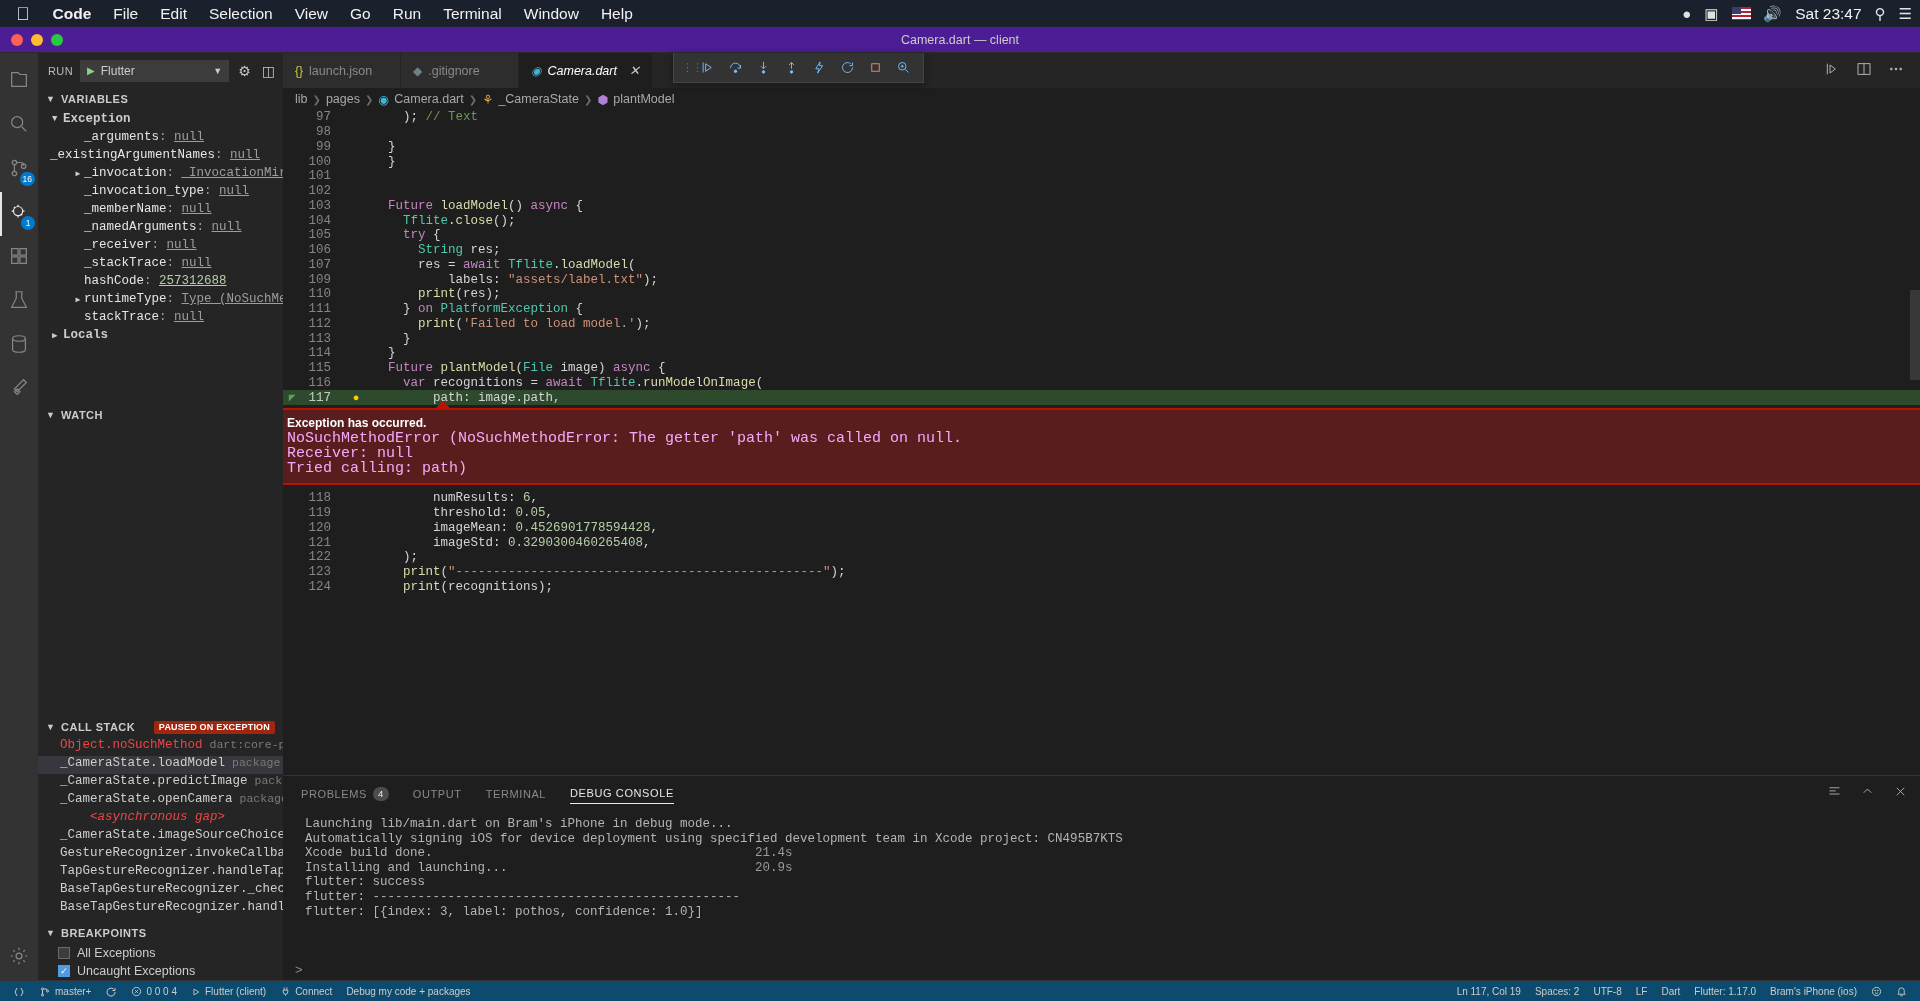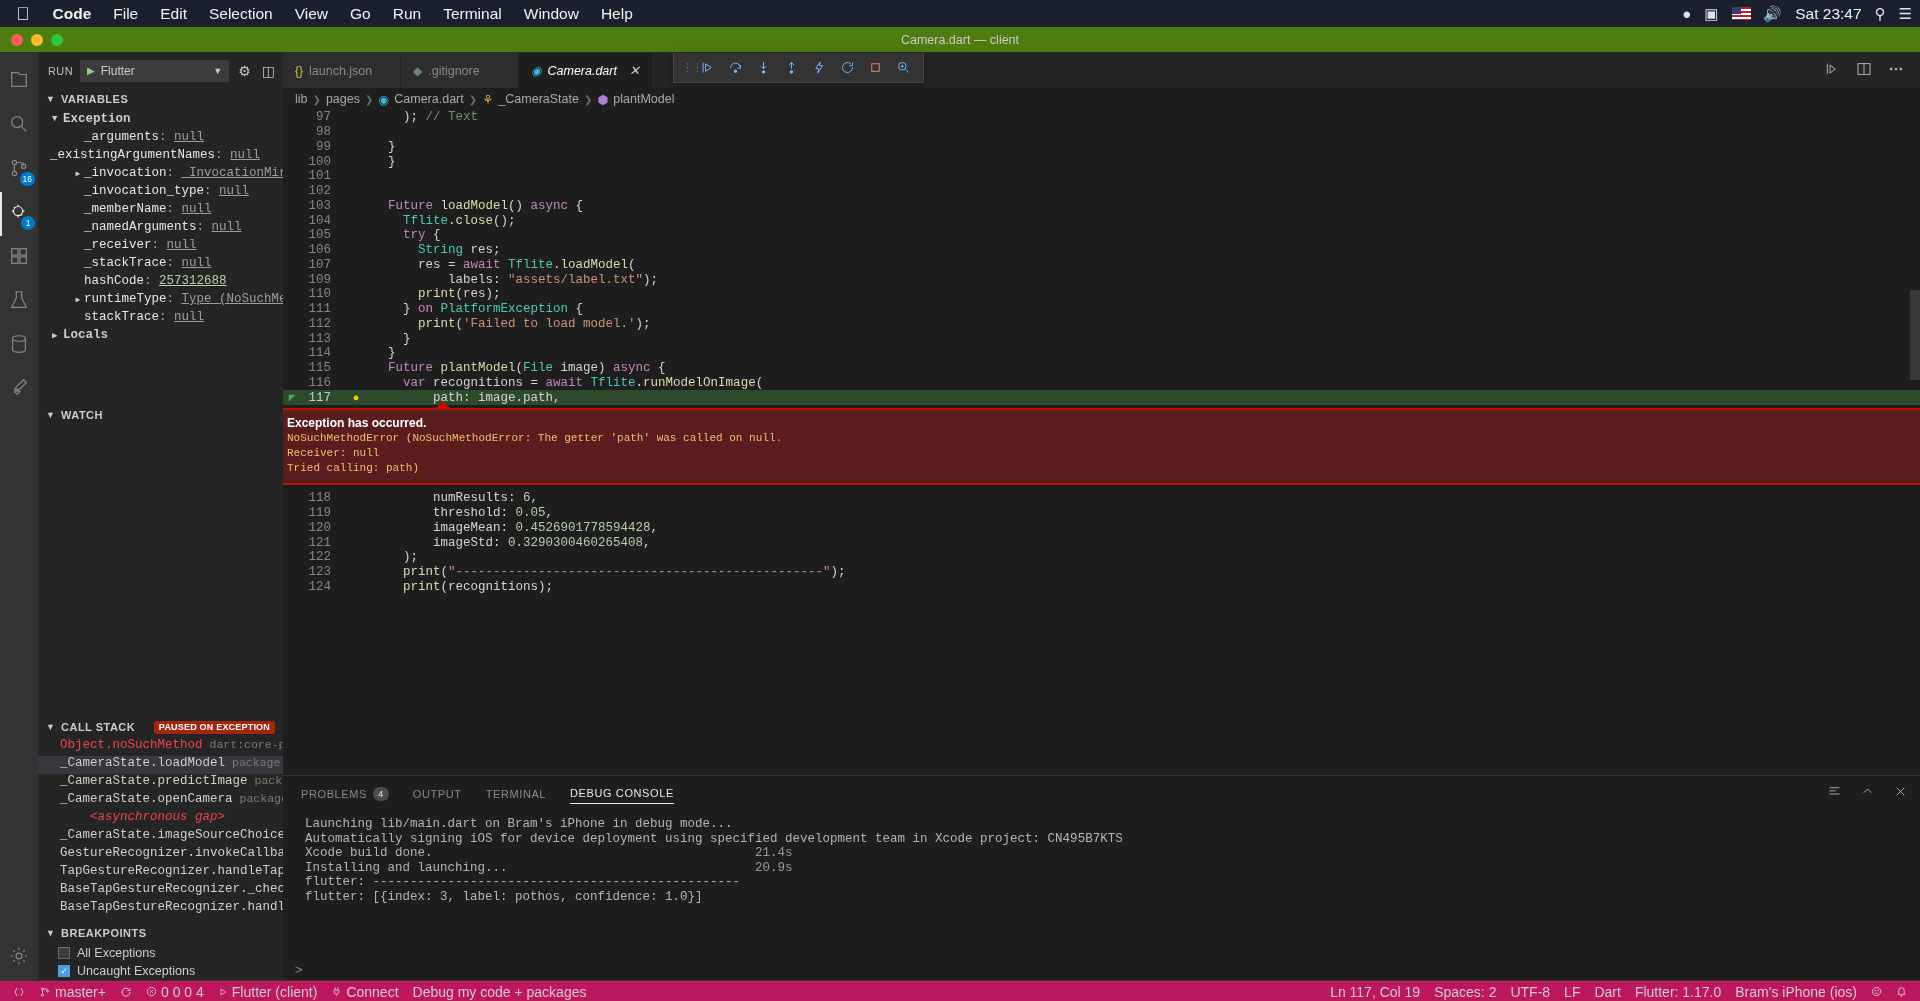--- a/index.html
+++ b/index.html
@@ -23,21 +23,21 @@
   #macbar .right .ic { font-size: 15px; opacity: .92; }
   #macbar .clock { font-size: 15.5px; }
   .flagico {
     width: 19px; height: 13px; background: linear-gradient(#b22234 0 15%, #fff 15% 30%, #b22234 30% 45%, #fff 45% 60%, #b22234 60% 75%, #fff 75% 90%, #b22234 90%);
     position: relative; display: inline-block;
   }
   .flagico::after { content:""; position:absolute; left:0; top:0; width:9px; height:7px; background:#3c3b6e; }
 
   
   #titlebar {
-    height: 26px; background: #4d7c0f; display: flex; align-items: center;
+    height: 26px; background: #4c1d95; display: flex; align-items: center;
     position: relative; border-bottom: 1px solid #2b2b2b;
   }
   .traffic { display: flex; gap: 8px; padding-left: 11px; }
   .tl { width: 12px; height: 12px; border-radius: 50%; }
   .tl.r { background: #ff5f57; } .tl.y { background: #febc2e; } .tl.g { background: #28c840; }
   #titlebar .wt {
     position: absolute; left: 0; right: 0; text-align: center;
     color: #cccccc; font-size: 12.5px;
   }
 
@@ -181,40 +181,40 @@
   
   #excwidget {
     background: #5a1d1d; border-top: 2px solid #be1100; border-bottom: 2px solid #be1100;
     padding: 6px 0 7px 0; position: relative; margin: 3px 0 0 0;
   }
   #excwidget::before {
     content: ""; position: absolute; top: -9px; left: 152px;
     border-left: 8px solid transparent; border-right: 8px solid transparent;
     border-bottom: 8px solid #be1100;
   }
-  #excwidget .line { padding-left: 4px; font-size: 11px; color: #fdba74; line-height: 15px; }
+  #excwidget .line { padding-left: 4px; font-size: 15px; color: #f0abfc; line-height: 15px; }
   #excwidget .line.ttl { font-weight: bold; color: #ffffff; font-family: "Liberation Sans", sans-serif; font-size: 12px; }
 
   
   #panel { height: 205px; background: #1e1e1e; border-top: 1px solid #333; display: flex; flex-direction: column; flex: none; }
   #paneltabs { height: 35px; display: flex; align-items: center; padding-left: 18px; gap: 24px; position: relative; }
   .ptab { font-size: 11px; letter-spacing: .6px; color: #8a8a8a; display: flex; align-items: center; gap: 6px; padding: 3px 0; }
   .ptab.active { color: #e7e7e7; border-bottom: 1px solid #e7e7e7; }
   .ptab .cnt { background: #4d4d4d; color: #e7e7e7; border-radius: 9px; font-size: 9.5px; padding: 0 5px; height: 14px; line-height: 14px; }
   #paneltabs .pacts { position: absolute; right: 12px; display: flex; gap: 18px; color: #c5c5c5; }
   #paneltabs .pacts svg { width: 15px; height: 15px; stroke: currentColor; fill: none; stroke-width: 1.3; }
   #console { flex: 1; padding: 6px 0 0 22px; overflow: hidden; }
   .co-line { font-size: 12.5px; color: #b4b4b4; height: 14.6px; white-space: pre; }
   .co-line .tm { color: #9a9a9a; }
   #consoleinput { height: 22px; display: flex; align-items: center; padding-left: 12px; color: #8a8a8a; font-size: 13px; }
 
   
   #status {
-    height: 22px; background: #be185d; border-top: 1px solid #333; display: flex;
-    align-items: center; font-size: 14px; color: #cccccc; padding: 0 6px;
+    height: 22px; background: #0c4a6e; border-top: 1px solid #333; display: flex;
+    align-items: center; font-size: 10px; color: #cccccc; padding: 0 6px;
   }
   #status .sitem { display: flex; align-items: center; gap: 4px; padding: 0 7px; white-space: nowrap; }
   #status .right { margin-left: auto; display: flex; align-items: center; }
 
   
   .vscroll { position: absolute; right: 0; width: 10px; background: #4f4f4f; opacity: .55; }
 </style>
 </head>
 <body>
 
@@ -685,20 +685,21 @@
                 <path d="M6 6l12 12M18 6L6 18"></path>
               </svg>
           </span>
         </div>
       </div>
       <div id="console">
           <div class="co-line mono"><span>Launching lib/main.dart on Bram's iPhone in debug mode...</span></div>
           <div class="co-line mono"><span>Automatically signing iOS for device deployment using specified development team in Xcode project: CN495B7KTS</span></div>
           <div class="co-line mono"><span>Xcode build done.</span><span class="tm" style="margin-left:43ch">21.4s</span></div>
           <div class="co-line mono"><span>Installing and launching...</span><span class="tm" style="margin-left:33ch">20.9s</span></div>
+          <div class="co-line mono"><span>flutter: success</span></div>
           <div class="co-line mono"><span>flutter: -------------------------------------------------</span></div>
           <div class="co-line mono"><span>flutter: [{index: 3, label: pothos, confidence: 1.0}]</span></div>
         </div>
       <div id="consoleinput">
         <span>&gt;</span>
       </div>
     </div>
   </div>
 </div>
 

